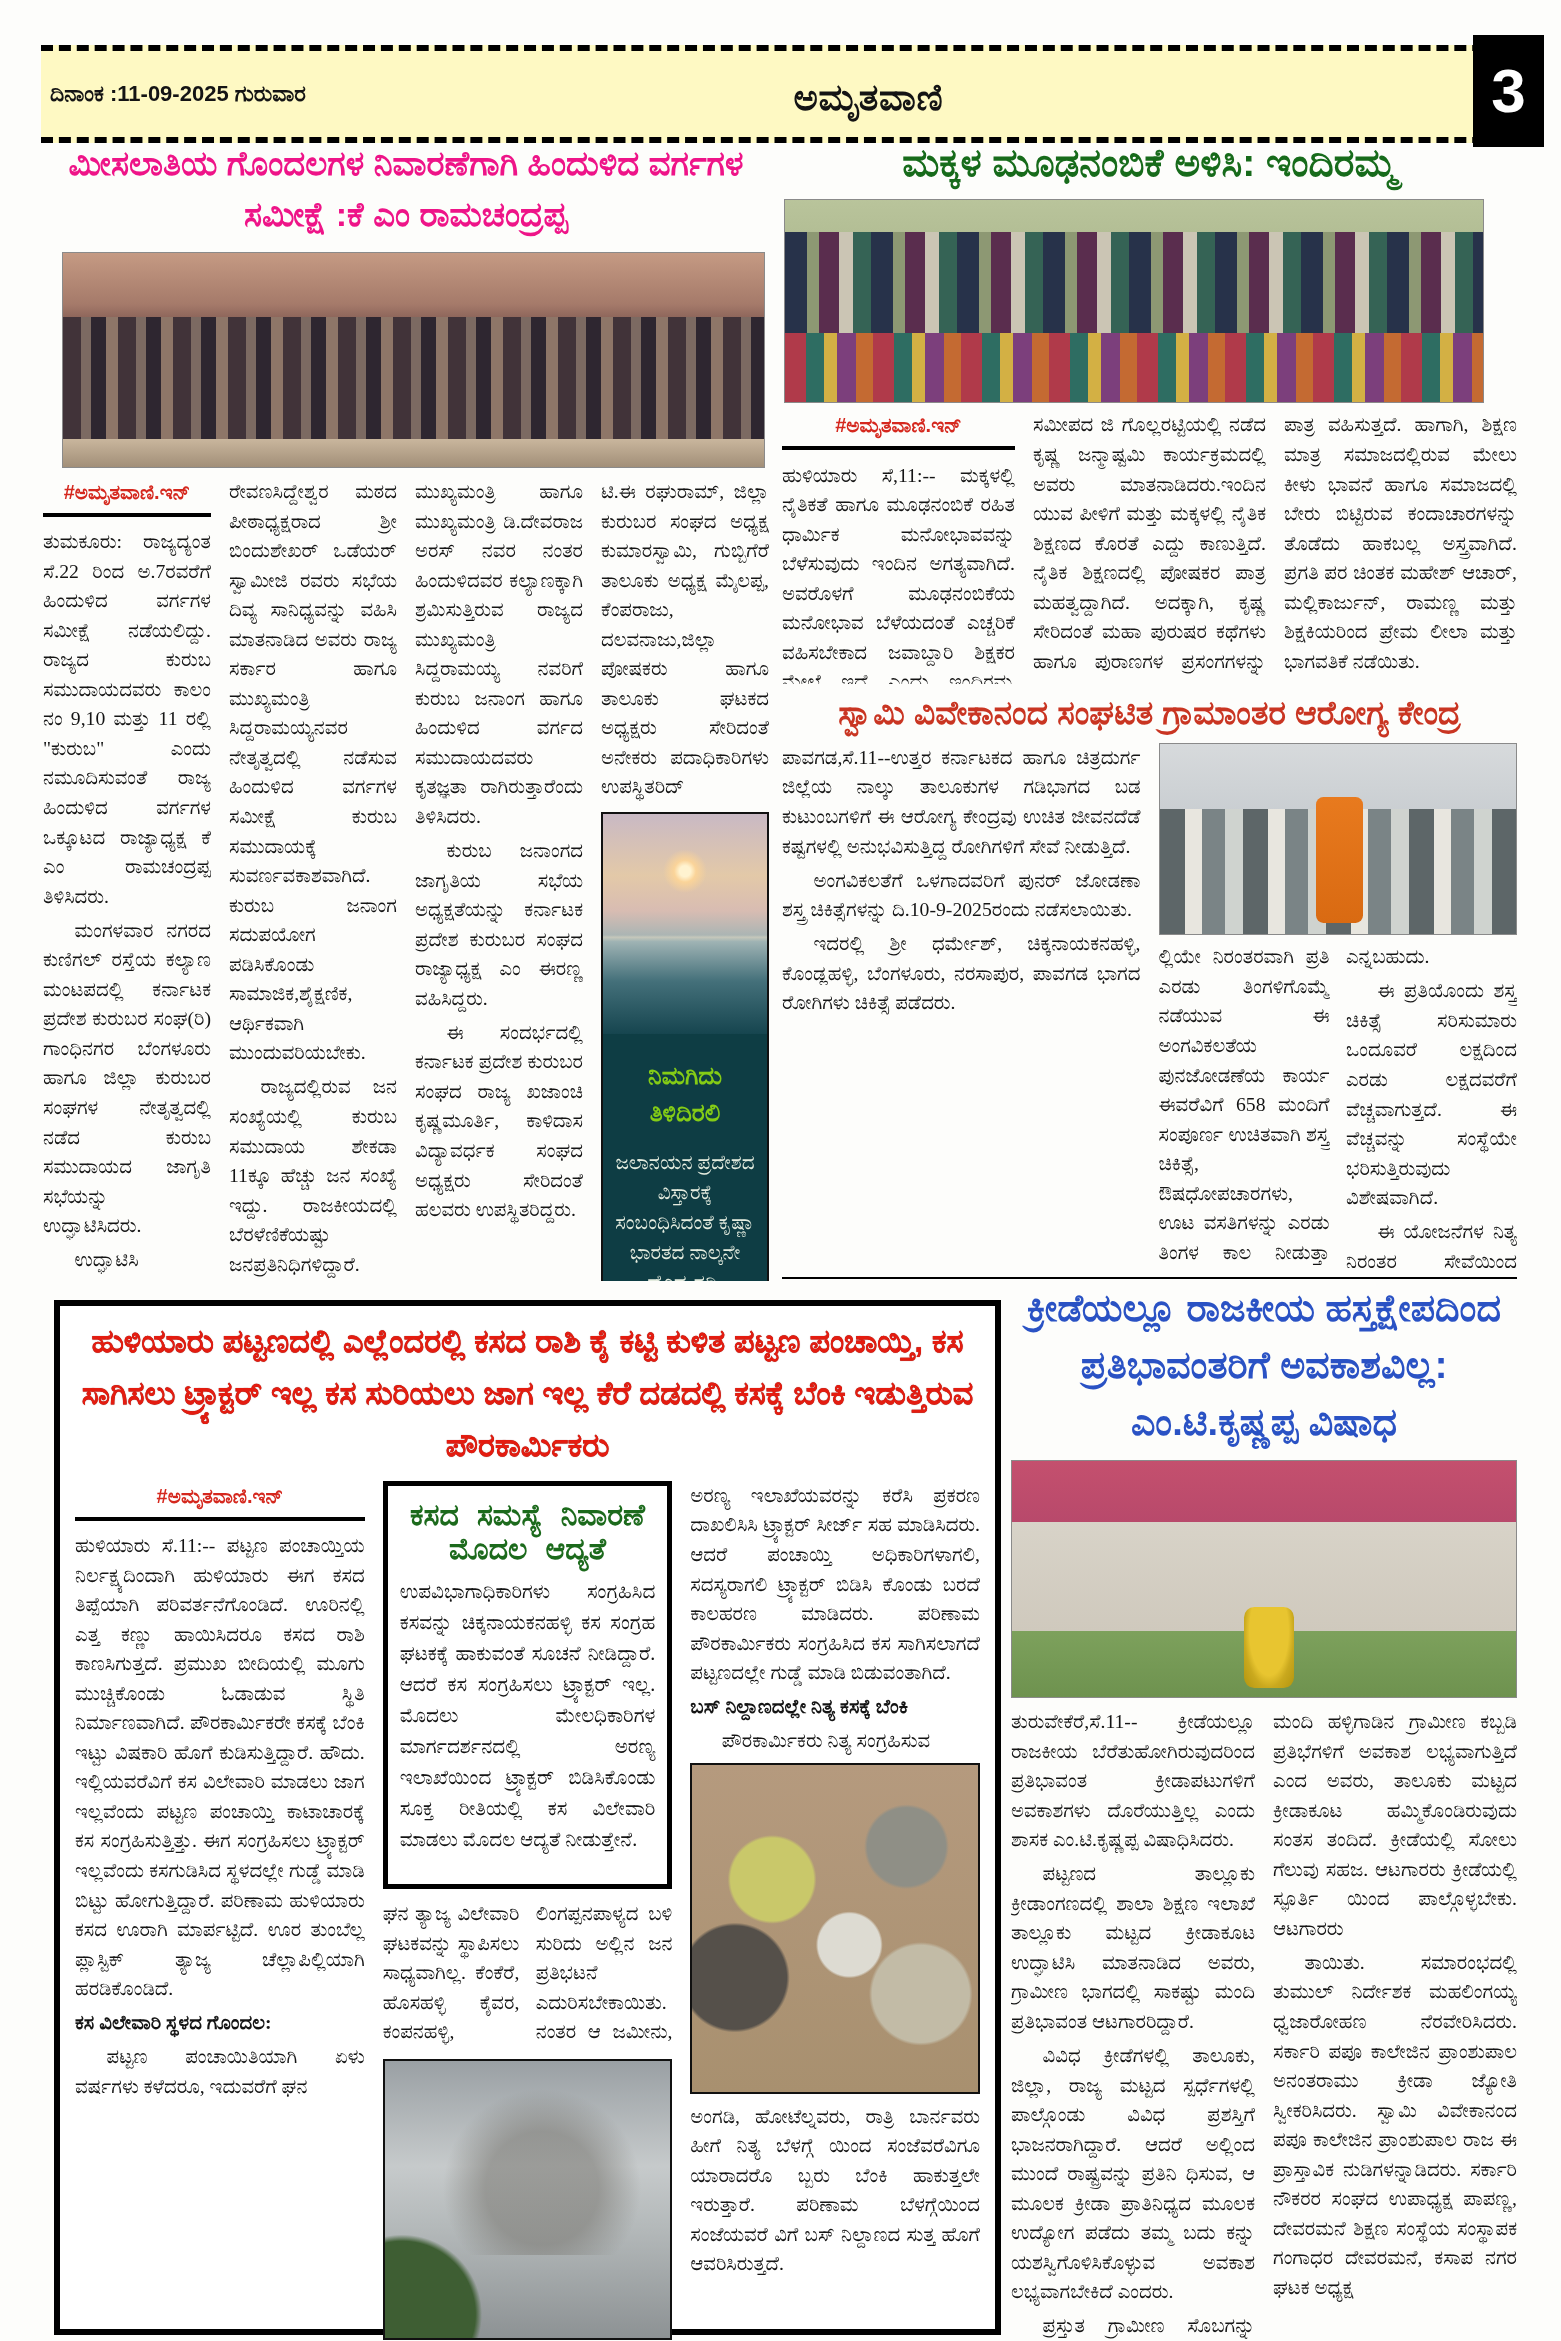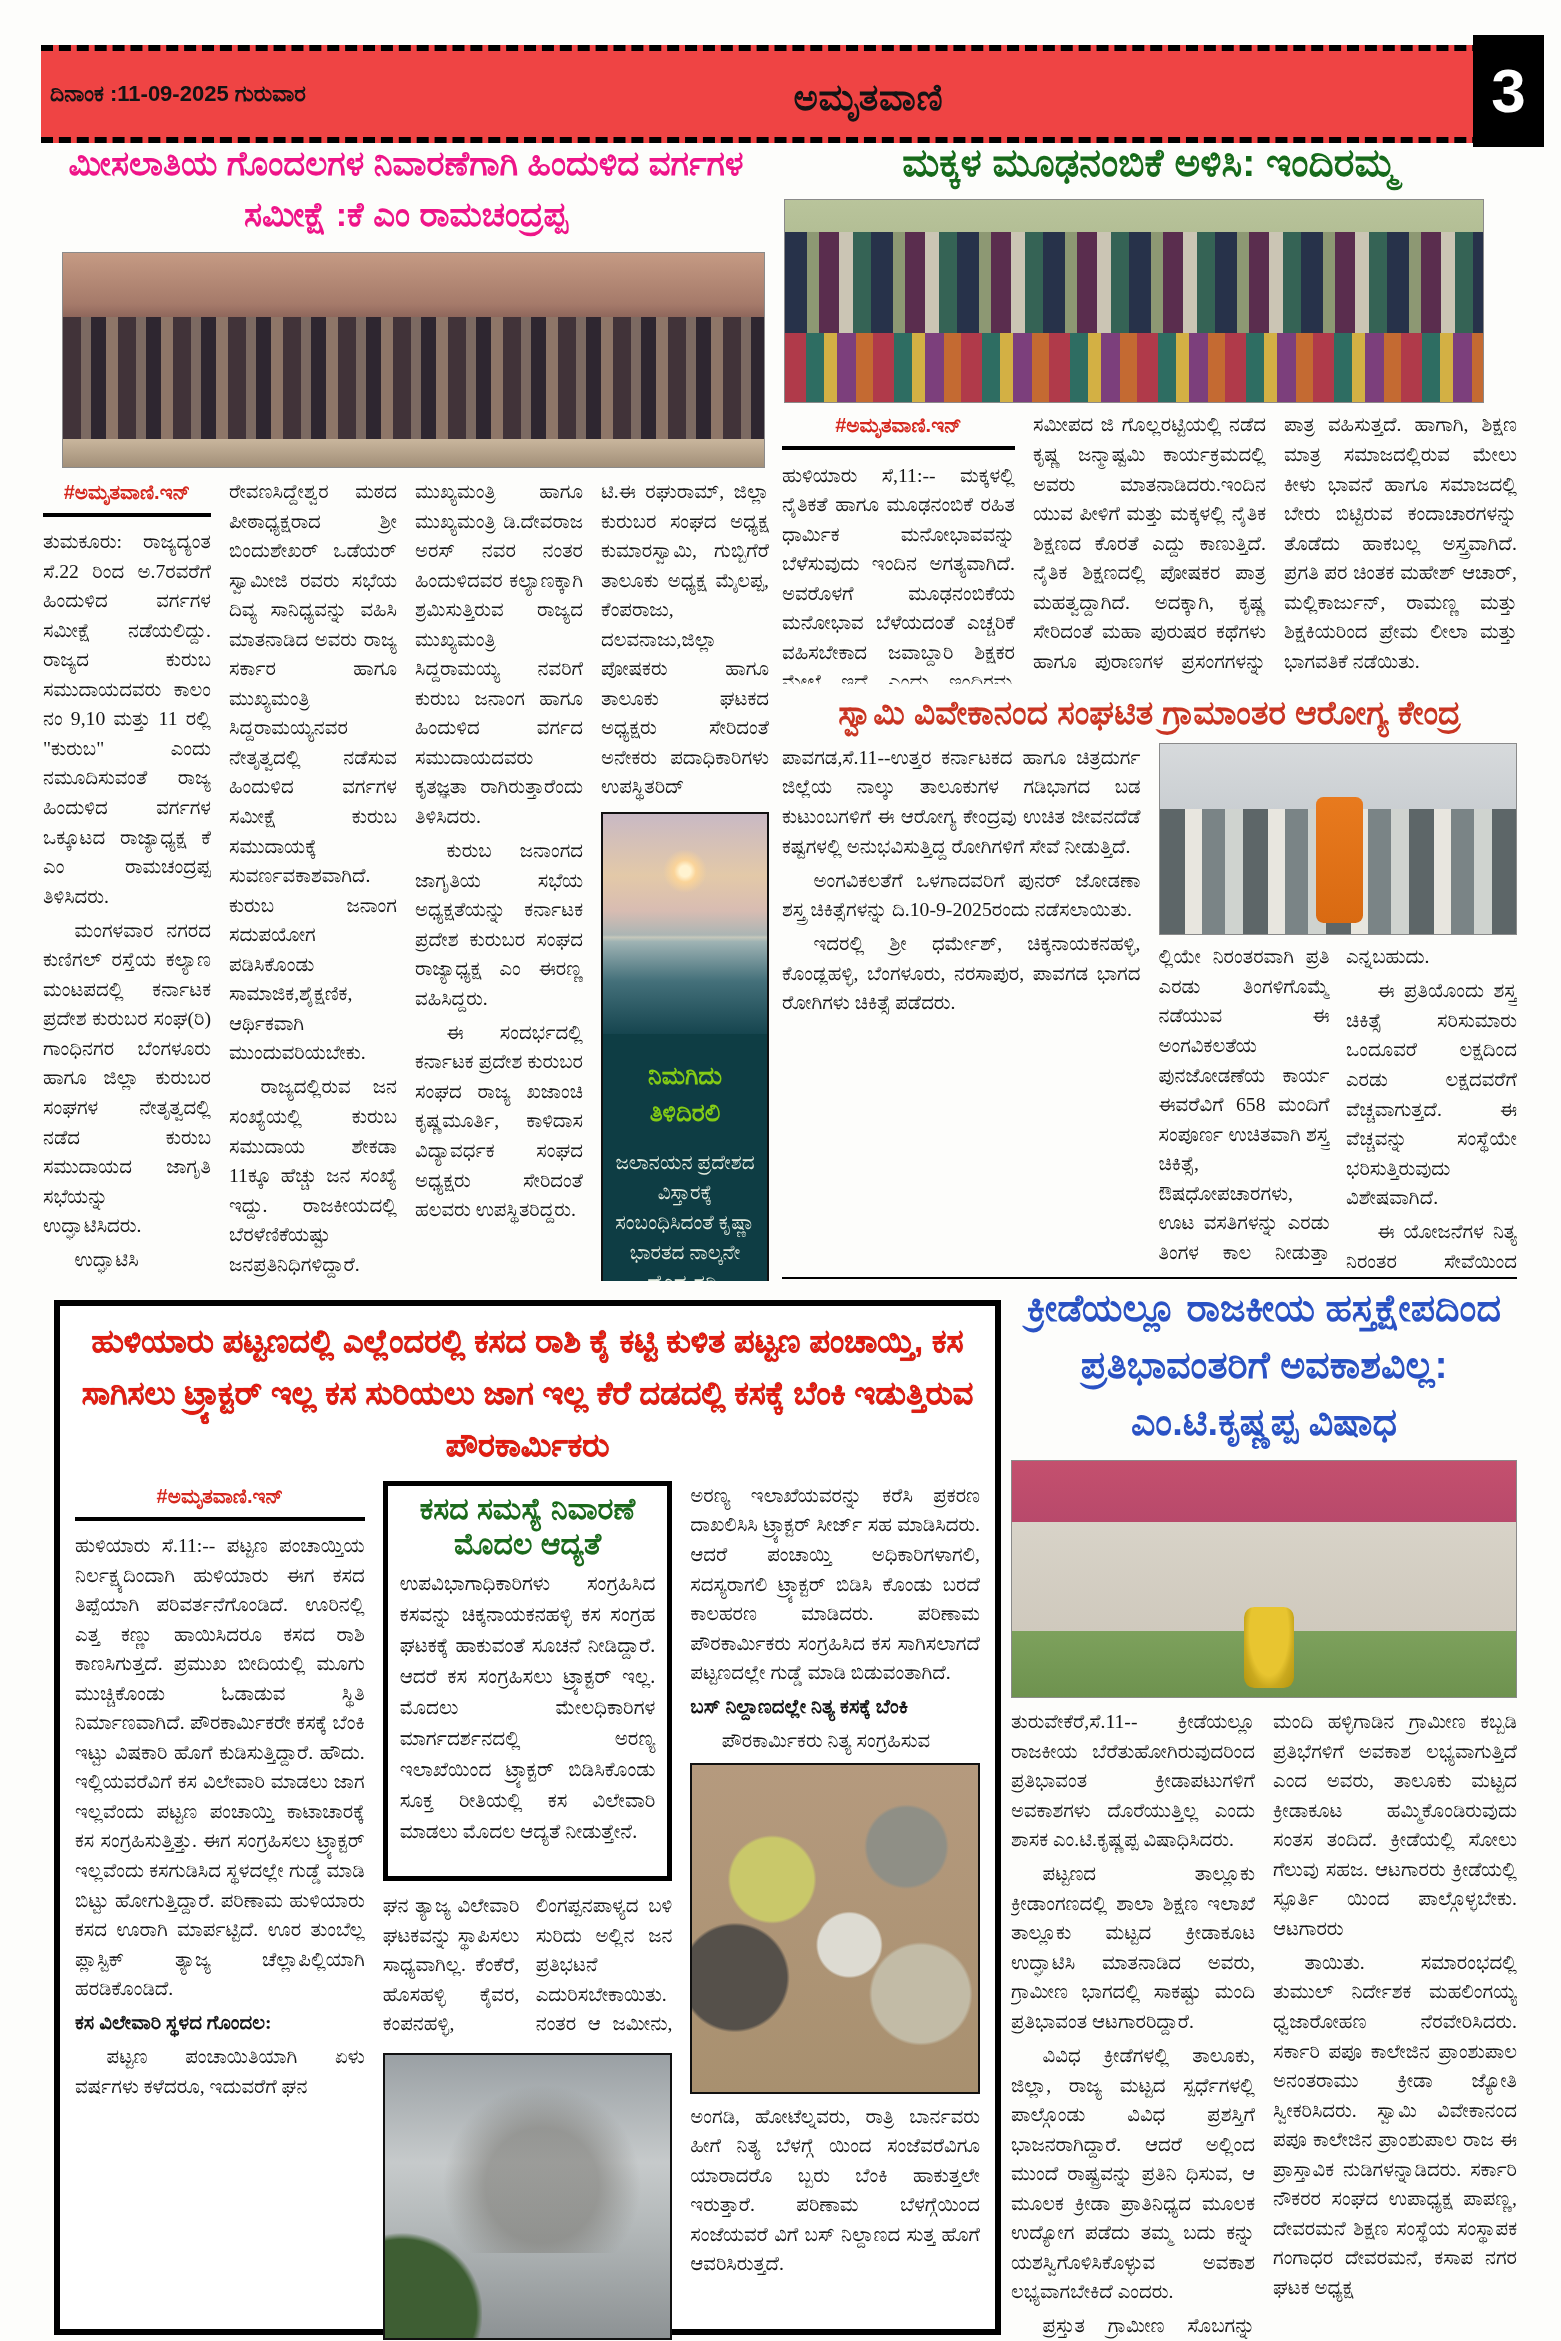--- a/index.html
+++ b/index.html
@@ -5,21 +5,21 @@
   html,body{margin:0;padding:0;}
   body{
     width:1561px;height:2342px;position:relative;background:#fdfdfb;
     font-family:"Liberation Serif", serif;color:#141414;overflow:hidden;
   }
   .sans{font-family:"Liberation Sans", sans-serif;}
   
   .masthead-strip{
     position:absolute;left:41px;right:41px;top:45px;height:86px;
     border-top:6.7px dashed #000;border-bottom:6.7px dashed #000;
-    display:flex;align-items:center;background:#ef4444;
+    display:flex;align-items:center;background:#fef9c3;
   }
   .date-label{font-size:22px;font-weight:700;margin-left:9px;white-space:nowrap;}
   .masthead-title{flex:1;text-align:center;font-size:37px;font-weight:900;letter-spacing:0.7px;padding-right:89px;margin-top:7px;}
   .page-number-box{
     position:absolute;right:-24px;top:-16.4px;width:71px;height:112px;background:#000;
     color:#fff;display:flex;align-items:center;justify-content:center;
     font-size:62px;font-weight:800;font-family:"Liberation Sans",sans-serif;
   }
   
   .headline{margin:0;text-align:center;font-weight:800;font-family:"Liberation Sans",sans-serif;}
@@ -83,21 +83,21 @@
   .mid-cols{display:flex;gap:16.4px;margin-top:7.4px;flex:1;overflow:hidden;}
   
   .sec-bl{position:absolute;left:54px;top:1300px;width:947px;height:1035px;
     border:6.7px solid #000;box-sizing:border-box;padding:10.4px 15px;background:#fff;}
   .hl-boxred{color:#e41c10;font-size:32px;line-height:1.62;text-shadow:0 0 0.7px #7e0d07;}
   .bl-body{display:flex;gap:18px;margin-top:9px;height:868px;overflow:hidden;}
   .bl-a{width:236px;}
   .bl-b{flex:1;display:flex;flex-direction:column;}
   .bl-c{width:223px;}
   .green-box{border:5.2px solid #000;padding:6px 12px 9px 12px;}
-  .gb-title{color:#1c6a1c;font-size:30px;font-weight:800;text-align:center;font-family:Liberation Sans, sans-serif;margin:0;}
+  .gb-title{color:#1c6a1c;font-size:30px;font-weight:800;text-align:center;font-family:Liberation Mono, monospace;margin:8px;}
   .gb-body{font-size:20px;line-height:1.55;text-align:justify;margin-top:6px;}
   .bl-b-cols{display:flex;gap:16.4px;margin-top:10.4px;height:187px;overflow:hidden;}
   .bl-b-cols2{display:flex;gap:16.4px;margin-top:9px;flex:1;overflow:hidden;}
   .smoke-photo{height:348px;margin-top:10.4px;border:2.2px solid #111;}
   .garbage-photo{height:327px;margin:7.4px 0;border:2.2px solid #111;}
   
   .sec-br{position:absolute;left:1011px;top:1280px;width:506px;height:1038px;}
   .hl-blue{color:#2a52c4;font-size:38px;line-height:1.5;}
   .br-photo{height:236px;margin-top:9px;}
   .br-body{display:flex;gap:18px;margin-top:9px;height:681px;overflow:hidden;}

